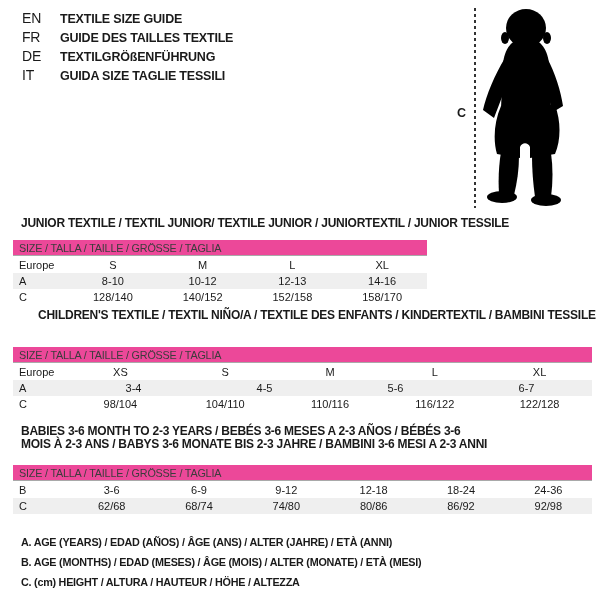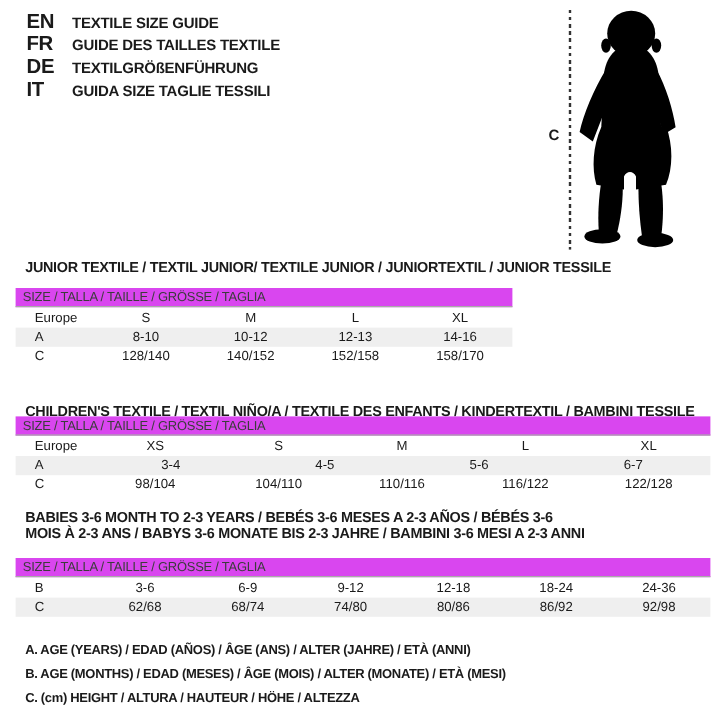--- a/index.html
+++ b/index.html
@@ -5,52 +5,52 @@
   html,body { margin:0; padding:0; }
   body {
     width:600px; height:600px; position:relative; overflow:hidden;
     background:#ffffff; color:#1a1a1a;
     font-family:"Liberation Sans", sans-serif;
   }
 
   
   .lang-block { position:absolute; left:22px; top:8px; }
   .lang-row { height:19px; line-height:19px; white-space:nowrap; }
-  .lang-code { display:inline-block; width:38px; font-weight:bold; font-size:17px; letter-spacing:-0.2px; }
+  .lang-code { display:inline-block; width:38px; font-weight:normal; font-size:14px; letter-spacing:-0.2px; }
   .lang-title { font-weight:bold; font-size:12.5px; letter-spacing:-0.2px; }
 
   
   .dashed-line {
     position:absolute; left:474px; top:8px; width:2px; height:200px;
     background:repeating-linear-gradient(to bottom, #333333 0 3px, transparent 3px 6px);
   }
   .c-label { position:absolute; left:457px; top:106px; font-weight:bold; font-size:12.5px; }
   .baby-svg { position:absolute; left:480px; top:8px; }
 
   
   .section-title { position:absolute; left:21px; font-weight:bold; font-size:12px; letter-spacing:-0.25px; line-height:13px; }
   .t1-title { top:217px; width:560px; }
-  .t2-title { top:337px; width:560px; }
+  .t2-title { top:309px; width:560px;margin-left:17px; }
   .t3-title { top:425px; width:470px; }
 
   
   .size-table { position:absolute; left:13px; }
   .t1 { top:240px; width:414px; }
   .t2 { top:347px; width:579px; }
   .t3 { top:465px; width:579px; }
 
   .tbl-header {
     height:16px; line-height:16px; box-sizing:border-box;
-    background:#d946ef; color:#3c3c3c;
+    background:#ec4899; color:#3c3c3c;
     font-size:10.8px; letter-spacing:-0.2px; padding-left:6px;
     border-bottom:1px solid #a9a9a9; margin-bottom:1px;
   }
   .tbl-row { display:flex; height:16px; line-height:16px; font-size:11px; }
   .tbl-row.alt { background:#efefef; }
-  .tbl-label { width:55px; padding-left:6px; box-sizing:border-box;margin-left:10px; }
+  .tbl-label { width:55px; padding-left:6px; box-sizing:border-box; }
   .tbl-cell { flex:1; text-align:center; }
 
   
   .notes { position:absolute; left:21px; top:532px; }
   .note-line { height:20px; line-height:20px; font-weight:bold; font-size:10.8px; letter-spacing:-0.25px; white-space:nowrap; }
 </style>
 </head>
 <body>
 
 <div class="lang-block">

